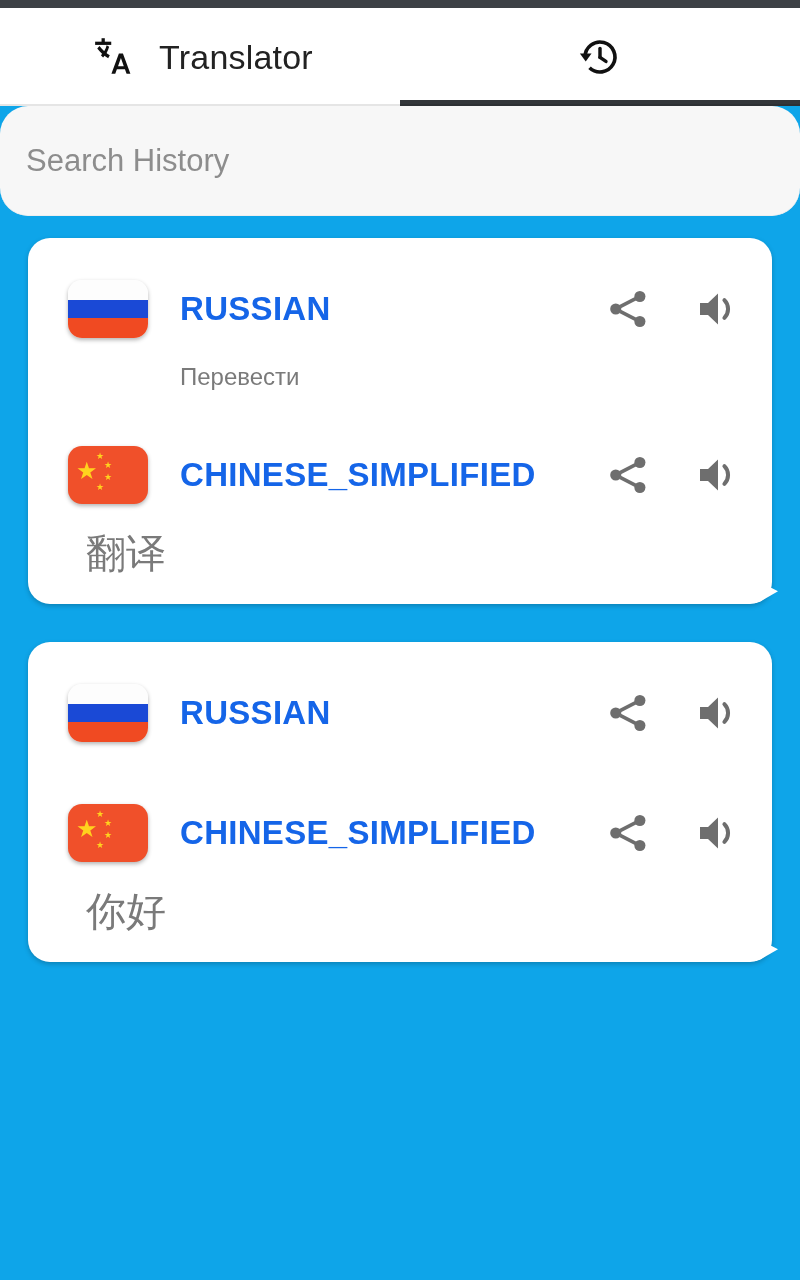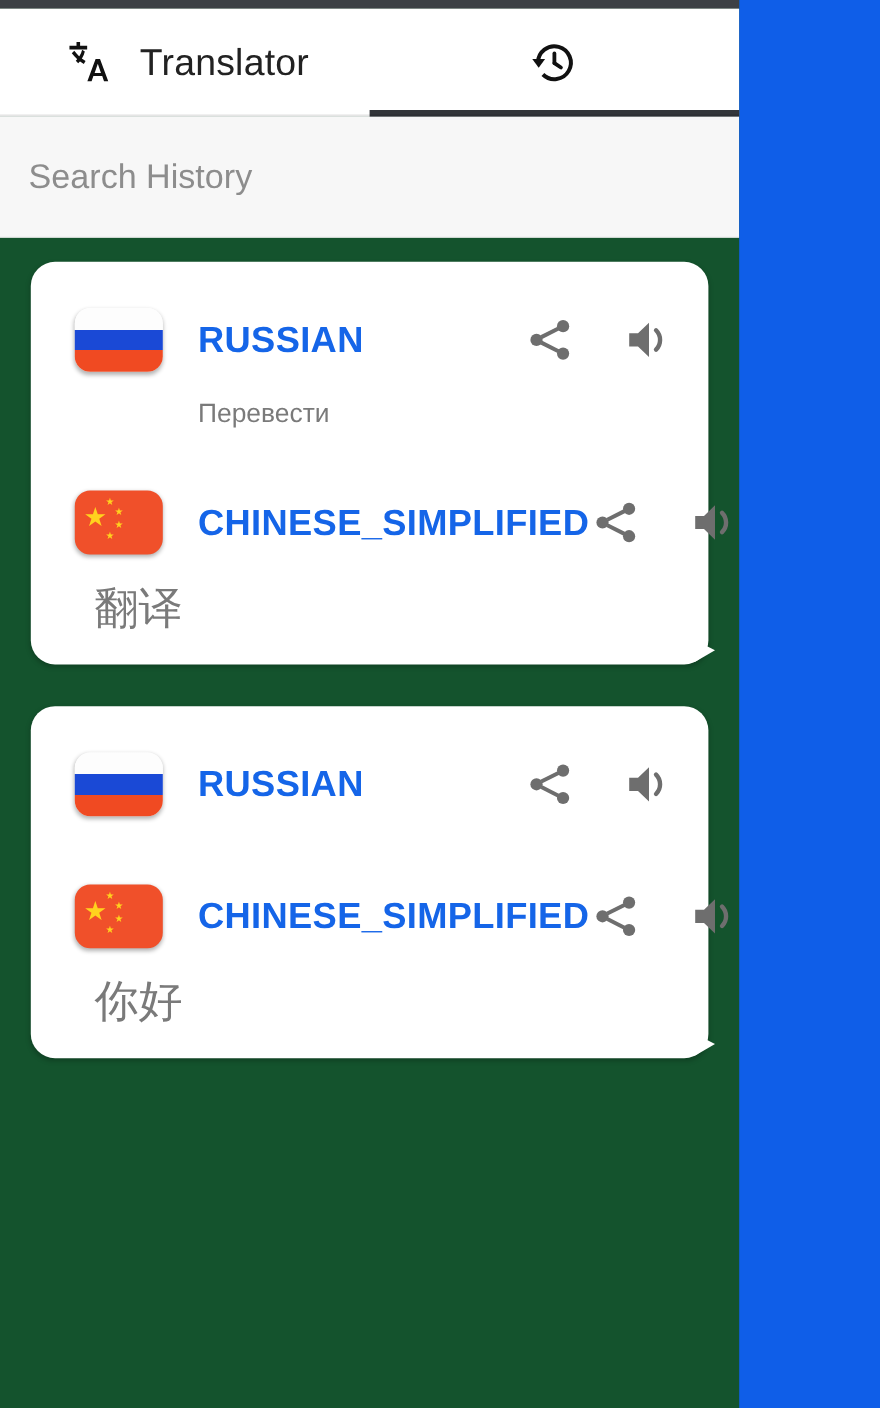--- a/index.html
+++ b/index.html
@@ -8,23 +8,23 @@
     width: 800px;
     height: 1280px;
     overflow: hidden;
   }
   body {
     font-family: "Liberation Sans", "DejaVu Sans", sans-serif;
     background: #0f5ee8;
   }
   .screen {
     position: relative;
-    width: 672px;
+    width: 800px;
     height: 1280px;
-    background: #14532d;
+    background: #0ea5e9;
     overflow: hidden;
   }
 
   
   .status-strip {
     height: 8px;
     width: 100%;
     background: #3d4145;
   }
 
@@ -76,20 +76,21 @@
   }
 
   
   .search-bar {
     height: 110px;
     background: #f7f7f7;
     display: flex;
     align-items: center;
     padding: 0 26px;
     border-bottom: 1px solid #eeeeee;
+    border-radius: 28px;
   }
   .search-input {
     border: none;
     outline: none;
     background: transparent;
     font-family: "Liberation Sans", "DejaVu Sans", sans-serif;
     font-size: 31px;
     color: #6b6b6b;
     width: 100%;
   }

